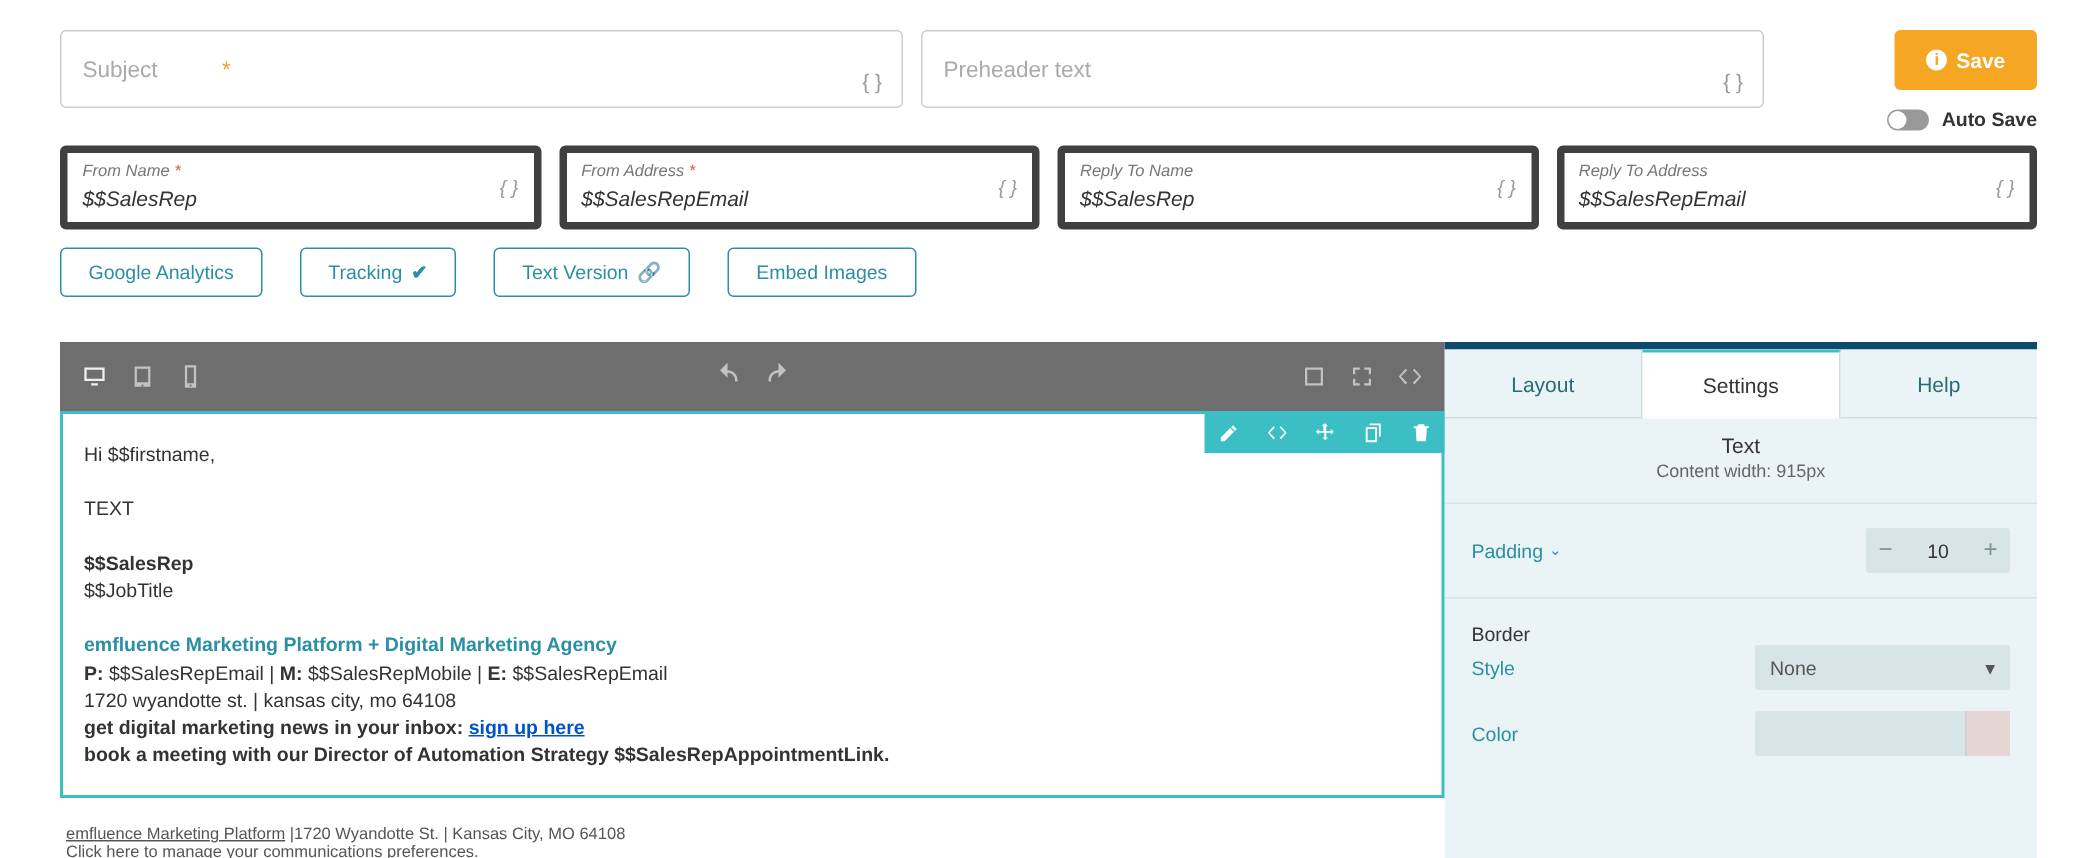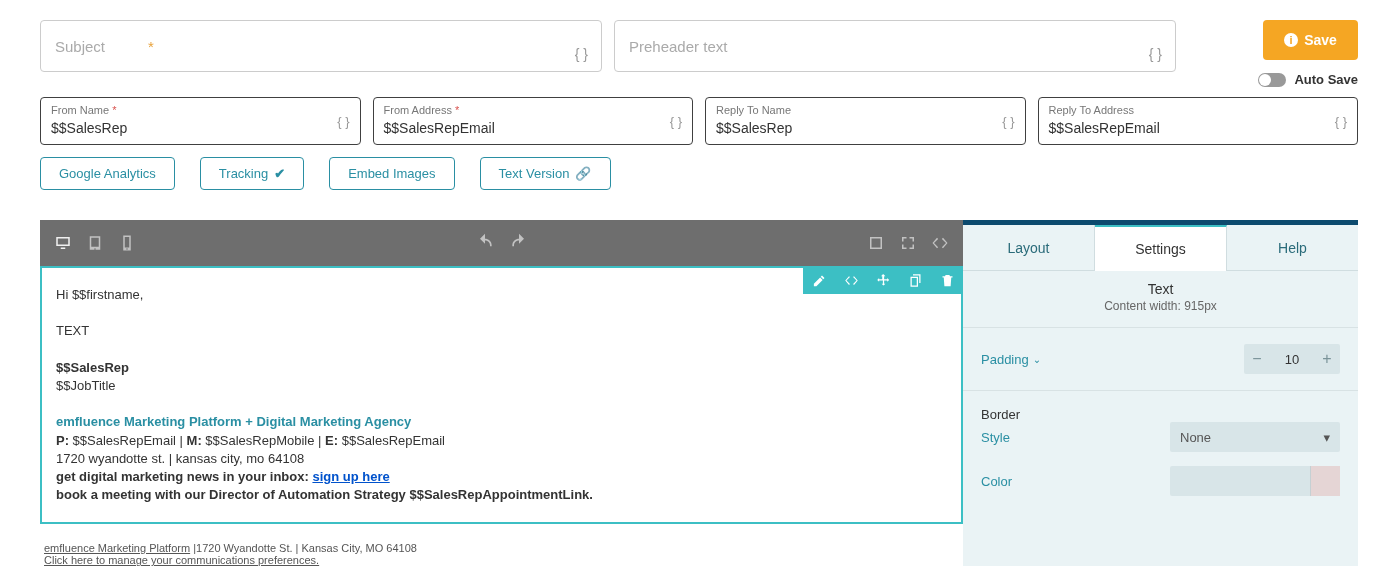--- a/index.html
+++ b/index.html
@@ -18,21 +18,21 @@
 .save-area { width: 170px; }
 .save-btn { width: 95px; height: 40px; background: #f5a623; color: #fff; border: none; border-radius: 4px; font-weight: bold; font-size: 14px; cursor: pointer; display: flex; align-items: center; justify-content: center; gap: 6px; float: right; }
 .save-btn .circle { width: 14px; height: 14px; background: #fff; color: #f5a623; border-radius: 50%; display: inline-flex; align-items: center; justify-content: center; font-size: 11px; font-weight: bold; }
 
 .autosave { clear: both; float: right; margin-top: 12px; display: flex; align-items: center; gap: 8px; font-size: 13px; font-weight: bold; color: #333; }
 .toggle { width: 28px; height: 14px; background: #999; border-radius: 10px; position: relative; cursor: pointer; }
 .toggle::after { content: ''; position: absolute; width: 12px; height: 12px; background: #fff; border-radius: 50%; top: 1px; left: 1px; }
 
 
 .from-row { display: flex; gap: 12px; margin-bottom: 12px; }
-.small-field { flex: 1; border: 1px solid #404040; border-radius: 4px; padding: 6px 10px 8px 10px; position: relative; }
+.small-field { flex: 1; border: 5px solid #404040; border-radius: 4px; padding: 6px 10px 8px 10px; position: relative; font-style: italic; }
 .small-field label { font-size: 11px; color: #777; display: block; }
 .small-field .req { color: #d9534f; }
 .small-field .val { font-size: 14px; color: #333; margin-top: 4px; }
 .small-field .token-icon { position: absolute; right: 10px; top: 50%; transform: translateY(-50%); color: #999; font-size: 13px; cursor: pointer; }
 
 
 .btn-row { display: flex; gap: 25px; margin-bottom: 30px; }
 .outline-btn { border: 1px solid #2a8fa3; color: #2a8fa3; background: #fff; border-radius: 4px; padding: 8px 18px; font-size: 13px; cursor: pointer; display: flex; align-items: center; gap: 6px; }
 .outline-btn .check { color: #2a8fa3; font-weight: bold; }
 
@@ -136,25 +136,25 @@
 
   <div class="btn-row">
     <button class="outline-btn">
         <span>Google Analytics</span>
       </button>
     <button class="outline-btn">
         <span>Tracking</span>
         <span class="check">✔</span>
       </button>
     <button class="outline-btn">
-        <span>Embed Images</span>
-      </button>
-    <button class="outline-btn">
         <span>Text Version</span>
         <span>🔗</span>
+      </button>
+    <button class="outline-btn">
+        <span>Embed Images</span>
       </button>
   </div>
 
   <div class="editor-wrap">
     <div class="editor-left">
       <div class="editor-toolbar">
         <div class="tb-group">
           <span class="tb-icon active">
               <svg viewBox="0 0 24 24">
                 <path d="M3 4h18v12H3V4zm6 14h6v2H9v-2zM5 6v8h14V6H5z"></path>

